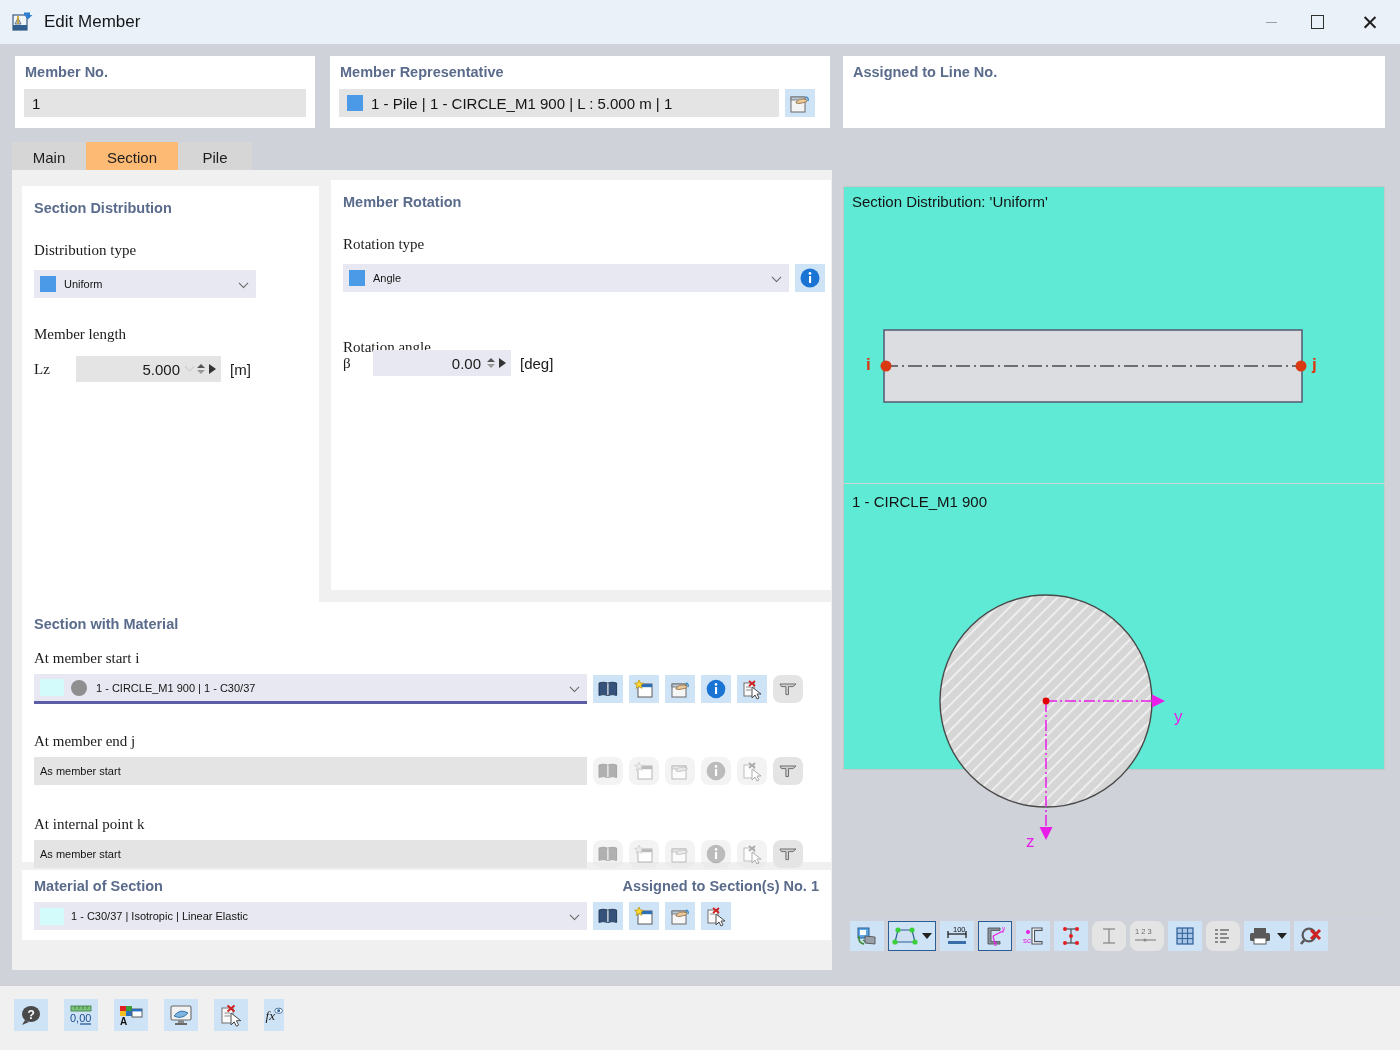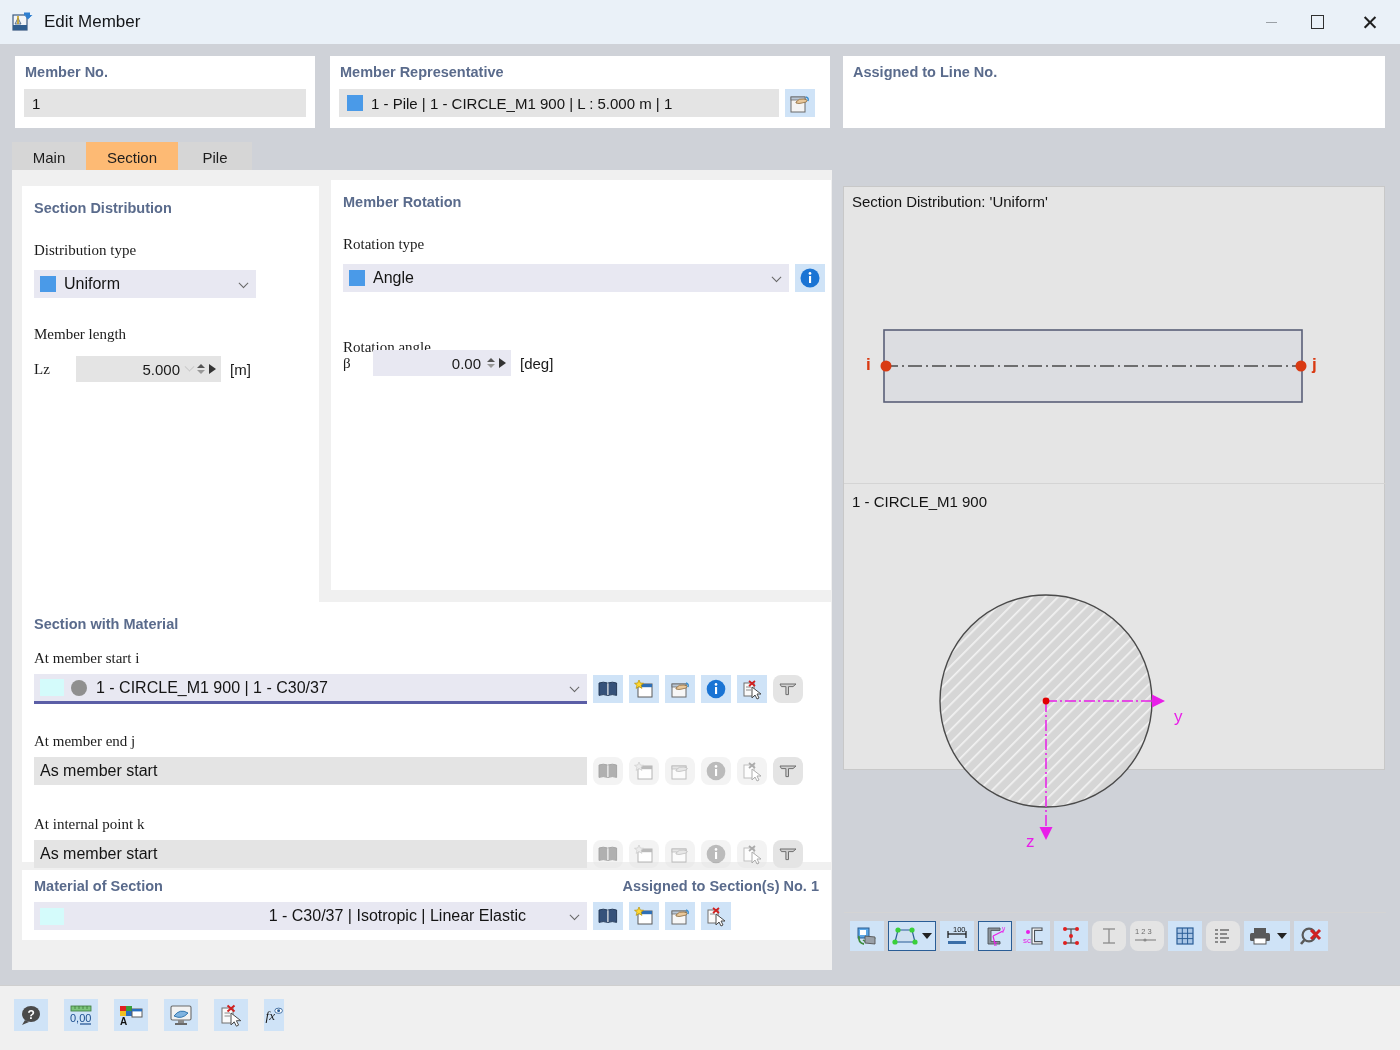--- a/index.html
+++ b/index.html
@@ -66,41 +66,41 @@
   .tab.active { background:#fdba74;text-align:right; }
 
   
   .leftpane { position:absolute; left:12px; top:170px; width:820px; height:800px; background:#f0f0f0; }
   .group { position:absolute; background:#ffffff; }
   .group-title { font-weight:bold; color:#5a6b8c; font-size:14.5px; }
   .lbl { font-size:15px; color:#1b1b1b;font-family:Liberation Serif, serif; }
 
   .combo {
     background:#e8e8f2; height:28px; display:flex; align-items:center;
-    padding:0 6px; position:relative; font-size:16px; color:#141414;text-align:right;
+    padding:0 6px; position:relative; font-size:11px; color:#141414;
   }
   .combo.ro { background:#e4e4e4; color:#141414; }
   .chev {
     position:absolute; right:9px; top:50%; transform:translateY(-60%) rotate(45deg);
     width:7px; height:7px; border-right:1.6px solid #666; border-bottom:1.6px solid #666;
   }
   .chev.grey { border-color:#aaa; }
 
   .spinbox { background:#e4e4e4; height:26px; display:flex; align-items:center; position:relative; }
   .spinbox.lav { background:#e8e8f2; }
   .spin-val { flex:1; text-align:right; padding-right:6px; font-size:15px; }
   .spin-ctrls { display:flex; align-items:center; gap:4px; padding-right:5px; }
   .upd { display:flex; flex-direction:column; gap:2px; }
   .tri-u { width:0;height:0;border-left:4px solid transparent;border-right:4px solid transparent;border-bottom:4px solid #555; }
   .tri-d { width:0;height:0;border-left:4px solid transparent;border-right:4px solid transparent;border-top:4px solid #999; }
   .tri-r { width:0;height:0;border-top:5px solid transparent;border-bottom:5px solid transparent;border-left:7px solid #333; }
   .unit { font-size:15px; color:#1b1b1b; margin-left:9px; }
 
   
-  .rightpane { position:absolute; left:843px; top:186px; width:542px; height:584px; background:#e5e5e5; border:1px solid #c8c8c8; }
+  .rightpane { position:absolute; left:843px; top:186px; width:542px; height:584px; background:#5eead4; border:1px solid #c8c8c8; }
   .rp-divider { position:absolute; left:0; width:542px; height:1px; background:#d4d4d4; }
   .rp-label { position:absolute; font-size:15px; color:#141414; }
 
   
   .footer { position:absolute; left:0; top:985px; width:1400px; height:65px; background:#f0f0f0; }
   .footer-top-line { position:absolute; left:0; top:0; width:1400px; height:1px; background:#cfcfcf; }
   .grey { filter:grayscale(1) opacity(0.45); }
 </style>
 </head>
 <body>

